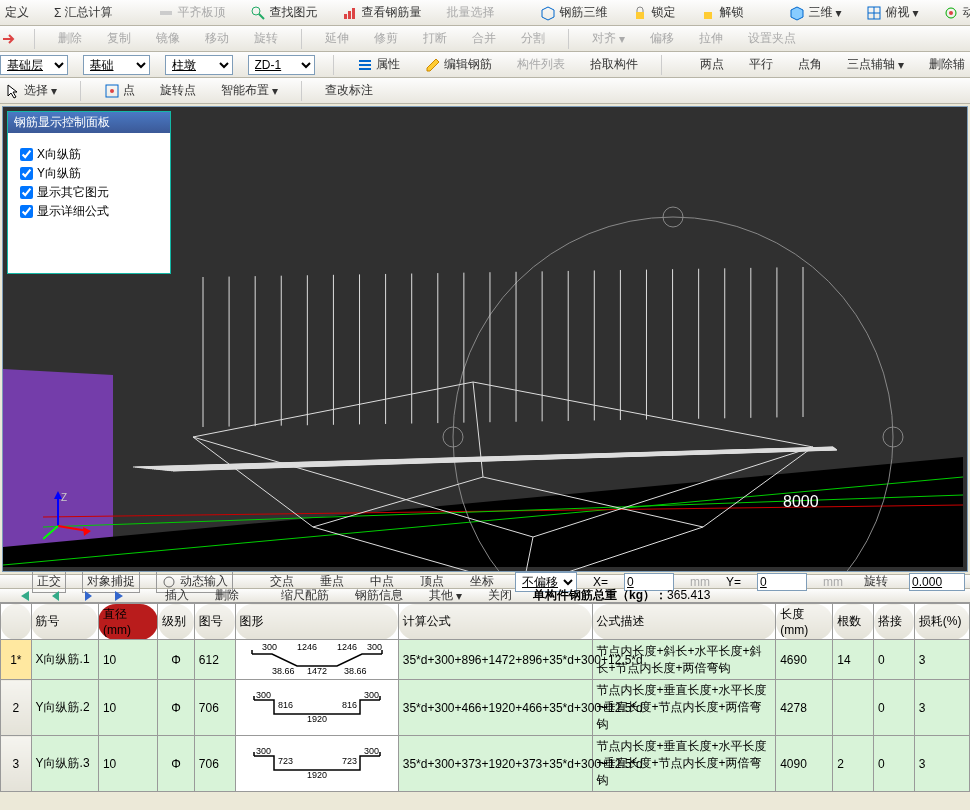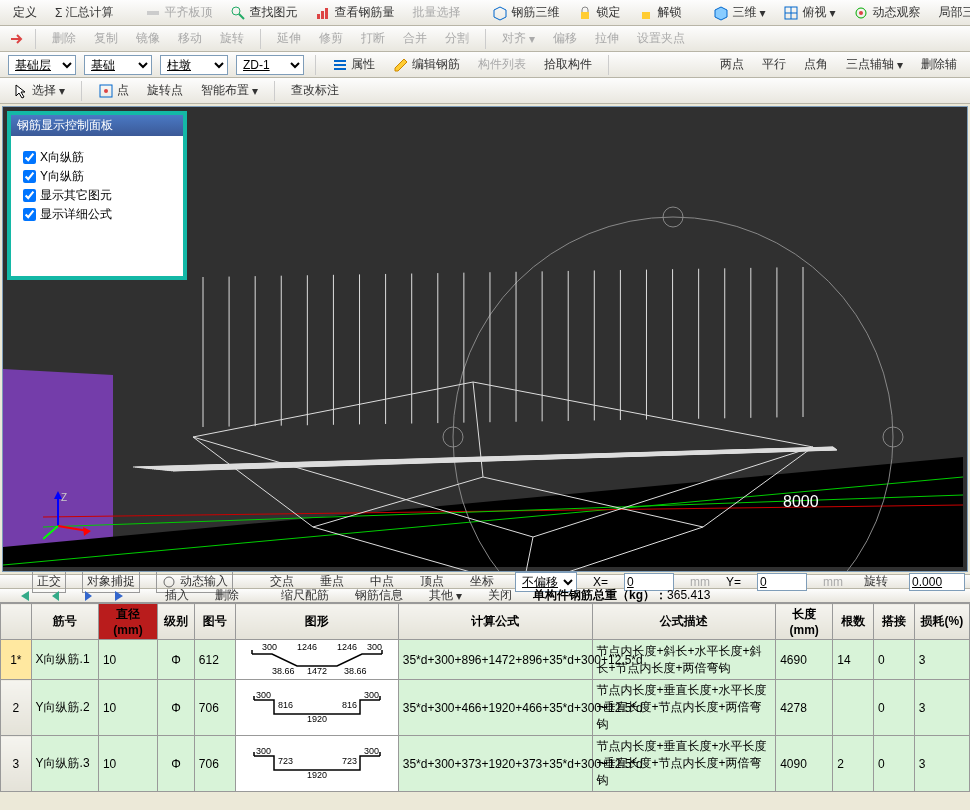--- a/index.html
+++ b/index.html
@@ -1,32 +1,32 @@
 <!DOCTYPE html>
 <html><head>
 <meta charset="utf-8">
 <style>
 * { box-sizing: border-box; margin: 0; padding: 0; }
 body { font-family: "Microsoft YaHei", SimSun, sans-serif; font-size: 12px; background: #ece9d8; overflow: hidden; width: 970px; height: 810px; }
-.toolbar { display: flex; align-items: center; background: linear-gradient(#fdfdfd,#e9e7df); border-bottom: 1px solid #b8b5a7; padding: 2px 8px; height: 26px; gap: 8px; flex-wrap: nowrap; overflow: hidden; }
+.toolbar { display: flex; align-items: center; background: linear-gradient(#fdfdfd,#e9e7df); border-bottom: 1px solid #b8b5a7; padding: 2px 0; height: 26px; gap: 15px; flex-wrap: nowrap; overflow: hidden; }
 .toolbar .sep { width: 1px; height: 20px; background: #ccc; margin: 0 3px; }
 .tbtn { display: inline-flex; align-items: center; gap: 3px; padding: 2px 4px; border: 1px solid transparent; cursor: pointer; white-space: nowrap; color: #333; }
 .tbtn.disabled { color: #aaa; cursor: default; }
 .icon { width: 16px; height: 16px; display: inline-block; }
 select, input[type=text] { font-size: 12px; border: 1px solid #7f9db9; background: #fff; padding: 1px 2px; text-decoration: underline; }
 .viewport { position: relative; background: #303030; height: 466px; border: 1px solid #7f9db9; margin: 2px; }
-.panel { position: absolute; left: 4px; top: 4px; width: 180px; background: #fff; border: 4px solid #14b8a6; z-index: 5; }
+.panel { position: absolute; left: 4px; top: 4px; width: 164px; background: #fff; border: 1px solid #14b8a6; z-index: 5; }
 .panel-title { background: linear-gradient(#4a79c4,#3b5997); color: #fff; font-size: 12px; padding: 2px 6px; }
 .panel-body { padding: 12px; height: 140px; }
 .chk { display: flex; align-items: center; gap: 4px; font-size: 12px; padding: 1px 0; }
 .status-bar { display: flex; align-items: center; background: linear-gradient(#fdfdfd,#e9e7df); border-top: 1px solid #b8b5a7; padding: 2px 16px; gap: 16px; height: 14px; }
 .table-wrap { background: #fff; border-top: 1px solid #999; }
 .grid { border-collapse: collapse; width: 100%; table-layout: fixed; }
 .grid th, .grid td { border: 1px solid #999; padding: 2px 4px; font-size: 12px; vertical-align: middle; }
-.grid th { background: linear-gradient(#f5f4ef,#e4e2d8); font-weight: bold; text-align: center; }
+.grid th { background: linear-gradient(#f5f4ef,#e4e2d8); font-weight: normal; text-align: left; border-radius: 18px; }
 .grid th.dia { background: #b91c1c; }
 .grid td { background: #d8f3d8; text-align: left; }
 .grid td.c { text-align: center; }
 .grid td.rowhdr { background: linear-gradient(#f5f4ef,#e4e2d8); text-align: center; }
 .grid td.rowhdr.sel { background: #ffe8a0; }
 .grid td.shape { background: #fff; text-align: center; padding: 0; border-radius: 16px; }
 .shape-svg { width: 150px; height: 36px; }
 .axis-widget { position: absolute; left: 40px; bottom: 30px; }
 </style>
 </head>

